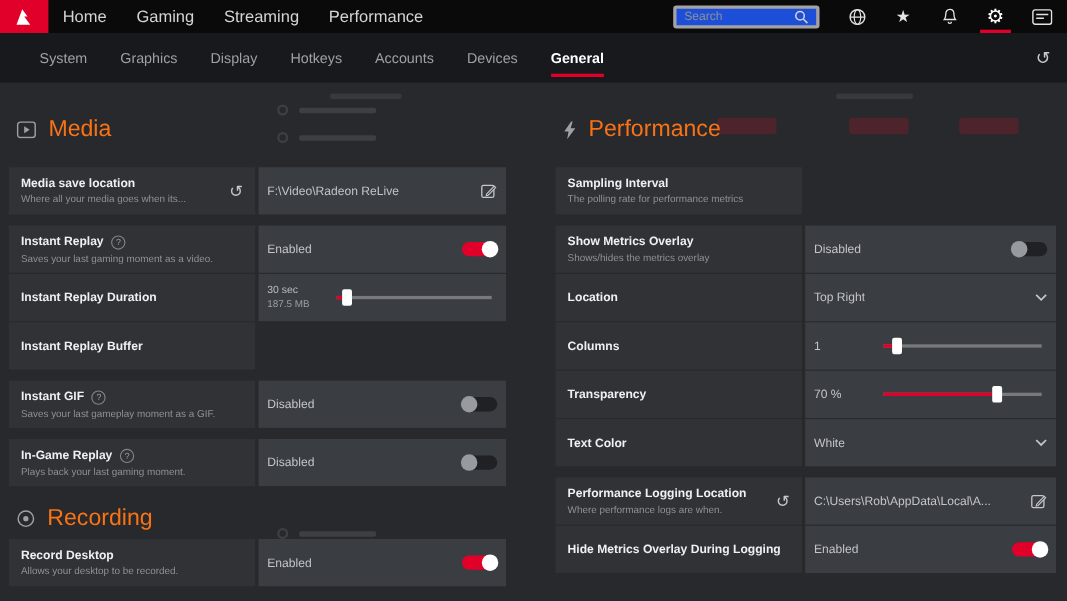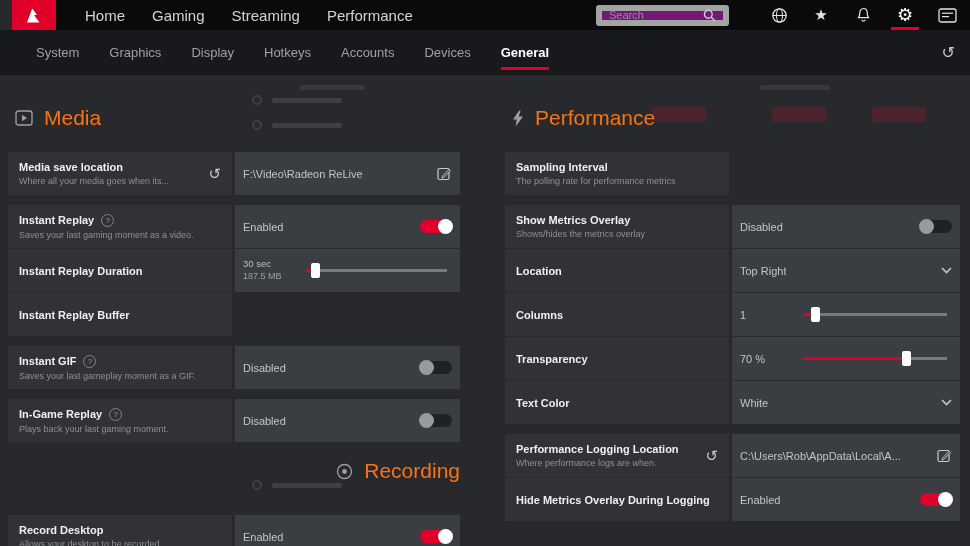--- a/index.html
+++ b/index.html
@@ -6,25 +6,25 @@
   html, body { width: 970px; height: 546px; }
   body {
     background: #28292c;
     font-family: "Liberation Sans", "DejaVu Sans", sans-serif;
     overflow: hidden;
     position: relative;
     cursor: default;
   }
 
   
-  .topbar { position: absolute; top: 0; left: 12px; right: 0; height: 30px; background: #0a0a0b; display: flex; align-items: center; z-index: 6; gap: 16px; }
+  .topbar { position: absolute; top: 0; left: 0; right: 0; height: 30px; background: #0a0a0b; display: flex; align-items: center; z-index: 6; }
   .logo { width: 44px; height: 30px; background: #e0002a; display: flex; align-items: center; justify-content: center; cursor: pointer; }
   .topnav { display: flex; margin-left: 13px; }
   .nav-item { color: #d2d4d6; font-size: 15px; margin-right: 27px; cursor: pointer; white-space: nowrap; }
-  .search { margin-left: auto; margin-right: 13px; width: 133px; height: 21px; background: #701a75; border: 6px solid #a3a3a3; border-radius: 3px; display: flex; align-items: center; padding: 0 7px; }
+  .search { margin-left: auto; margin-right: 13px; width: 133px; height: 21px; background: #1d4ed8; border: 3px solid #a3a3a3; border-radius: 3px; display: flex; align-items: center; padding: 0 7px; }
   .search input { flex: 1; background: transparent; border: 0; outline: 0; color: #c7c9cb; font-size: 11px; font-family: inherit; min-width: 0; }
   .search input::placeholder { color: #8f9295; }
   .top-icons { display: flex; height: 30px; margin-right: 2px; }
   .top-icon { width: 42px; height: 30px; display: flex; align-items: center; justify-content: center; color: #e3e4e5; cursor: pointer; position: relative; }
   .top-icon.star-i { font-size: 15px; }
   .top-icon.gear-i { font-size: 18px; color: #ffffff; }
   .gear-underline { position: absolute; left: 7px; right: 7px; bottom: 0; height: 3px; background: #e0002a; }
 
   
   .tabbar { position: absolute; top: 30px; left: 0; right: 0; height: 45px; background: #18191c; display: flex; align-items: center; padding-left: 21px; z-index: 6; }
@@ -33,21 +33,21 @@
   .tab.active::after { content: ""; position: absolute; left: 15px; right: 15px; bottom: 5px; height: 3px; background: #e0002a; }
   .tab-reset { margin-left: auto; margin-right: 15px; color: #c8cacc; font-size: 16px; cursor: pointer; }
 
   
   .content { position: absolute; top: 75px; left: 0; right: 0; bottom: 0; }
   .col { position: absolute; top: 0; }
   .col-left { left: 8px; width: 452px; }
   .col-right { left: 505px; width: 455px; }
 
   .section-header { display: flex; align-items: center; margin: 32px 0 23px; height: 22px; padding-left: 7px; }
-  .section-header.recording { margin: 18px 0 33px; justify-content: flex-end; }
+  .section-header.recording { margin: 18px 0 8px; }
   .sh-icon { display: flex; margin-right: 11px; }
   .sh-title { color: #f97316; font-size: 21px; }
 
   .group { margin-bottom: 10px; }
   .row { display: flex; height: 43px; }
   .group .row + .row { margin-top: 1px; }
 
   .cell { display: flex; align-items: center; }
   .cell.label { width: 224px; background: #303235; padding: 0 11px; margin-right: 3px; flex: 0 0 auto; }
   .cell.value { flex: 1; background: #3a3d41; padding: 0 8px; }

